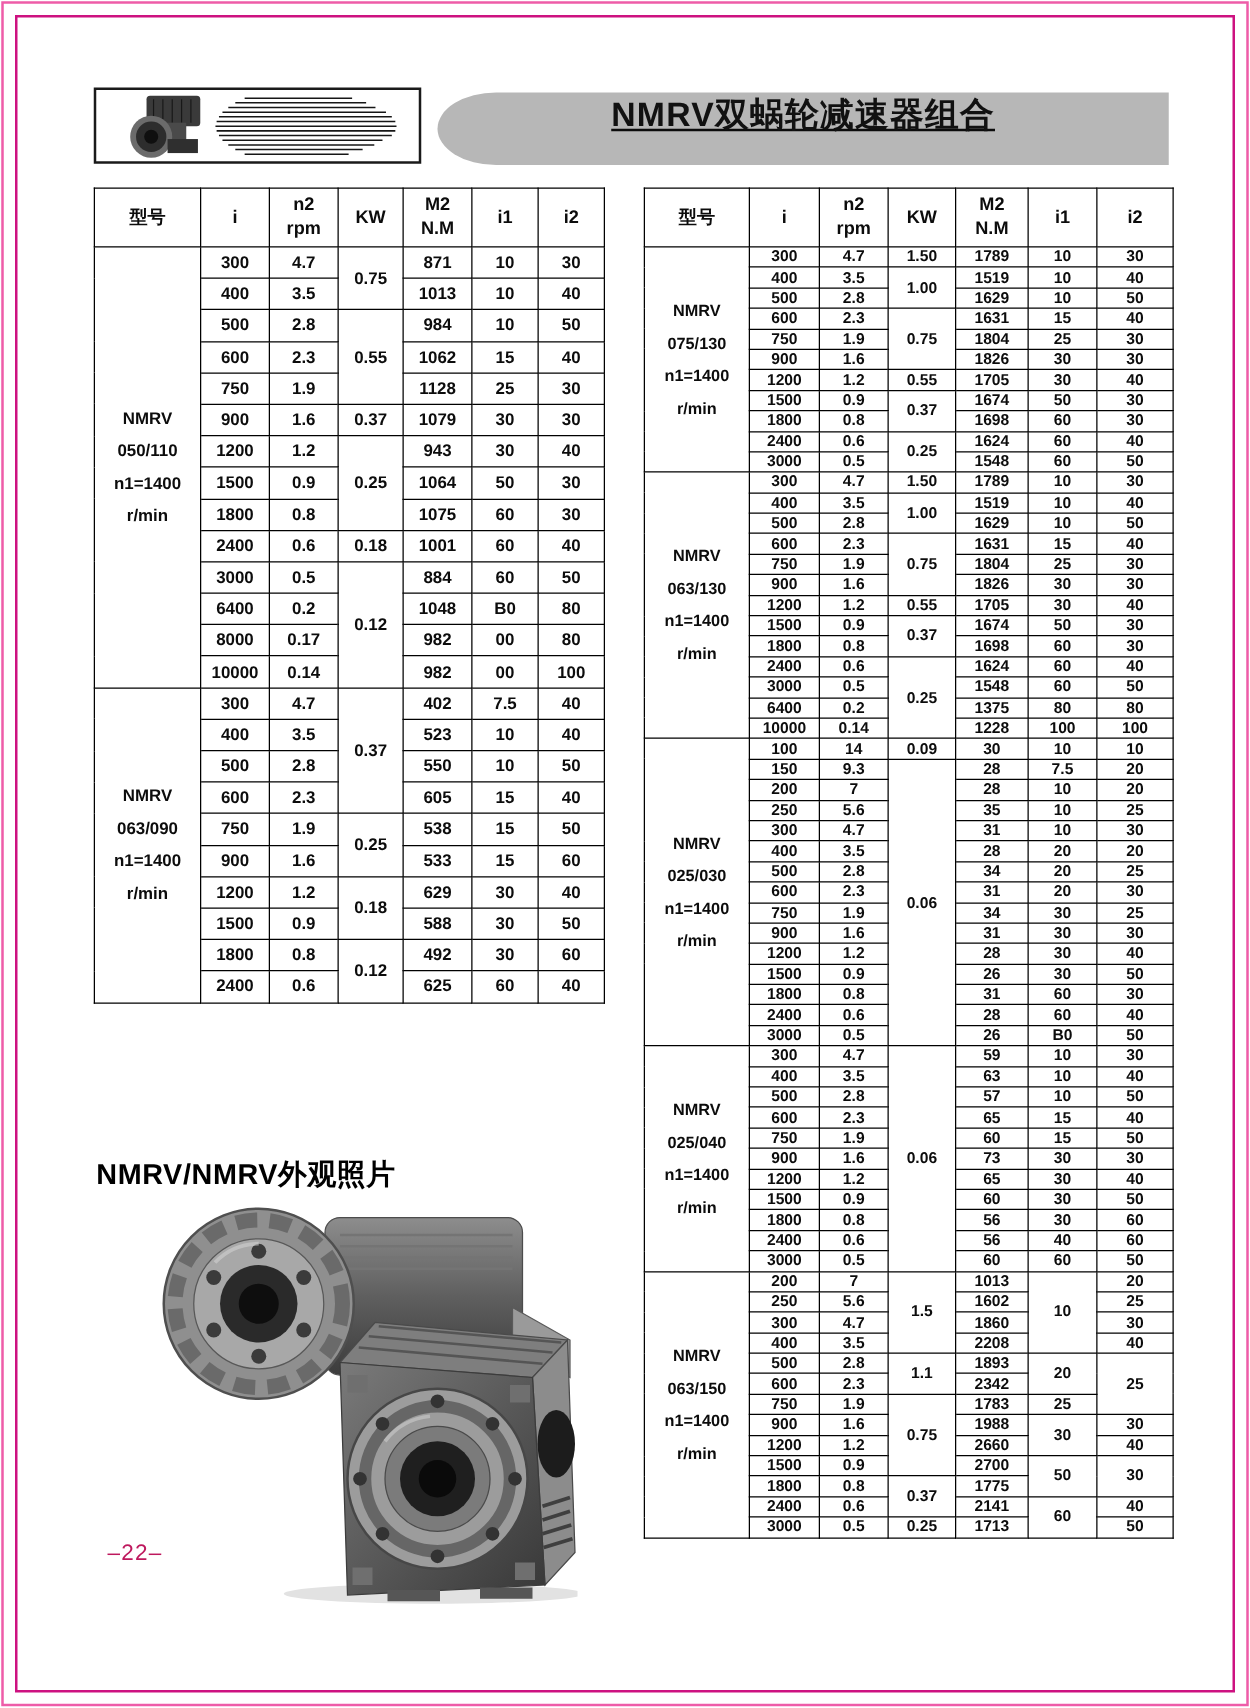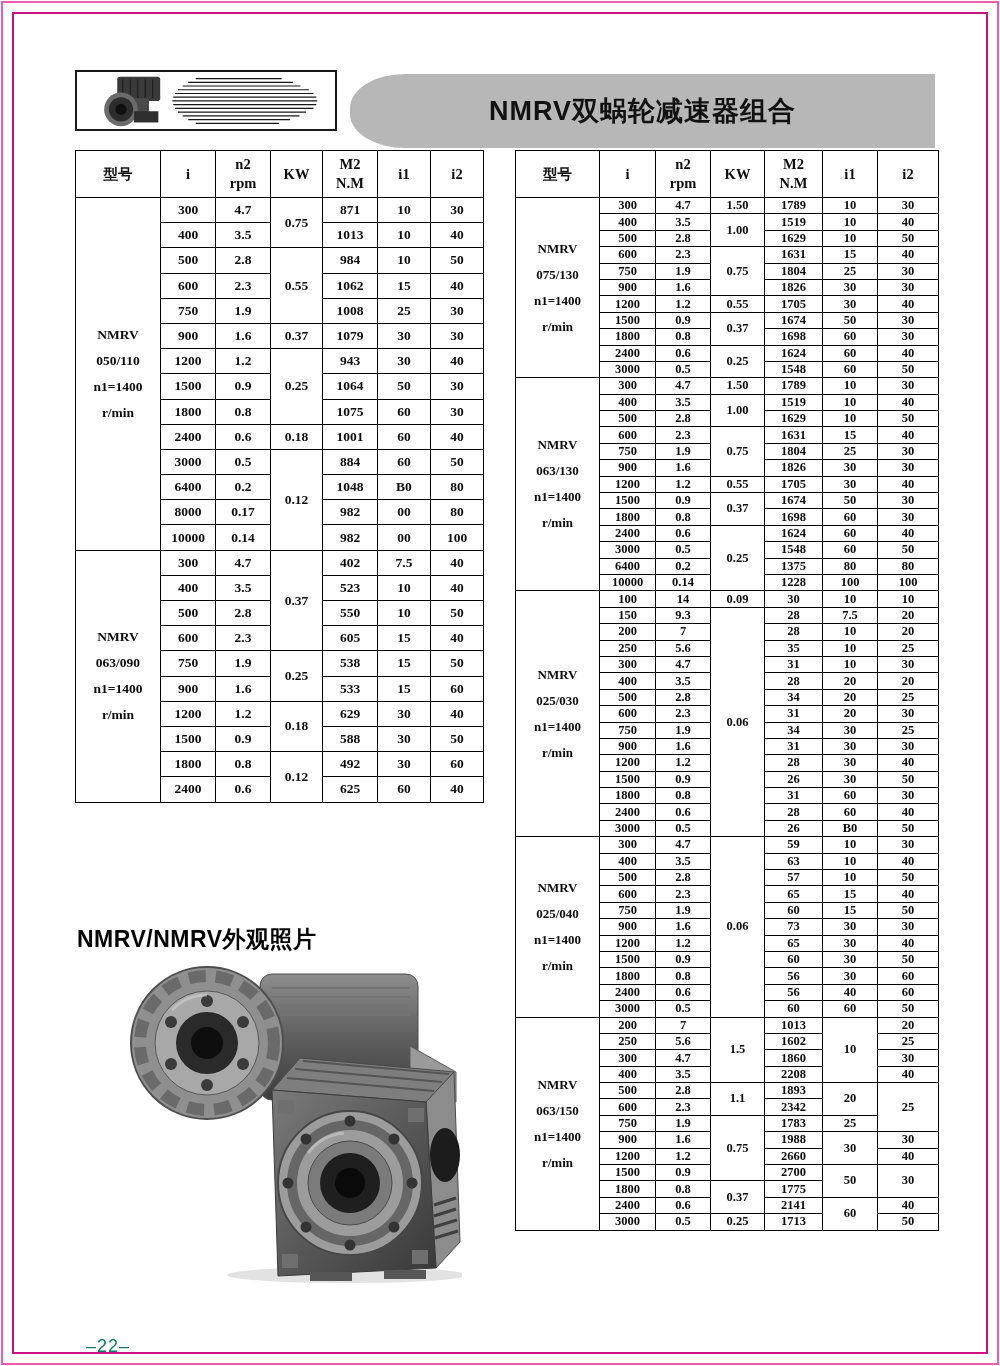--- a/index.html
+++ b/index.html
@@ -6,42 +6,42 @@
   body{
     width:1000px;height:1366px;position:relative;background:#ffffff;
     font-family:"Liberation Sans","DejaVu Sans",sans-serif;overflow:hidden;color:#0c0c0c;
   }
   .frame-outer{position:absolute;inset:1px;border:2px solid var(--frame_outer,#ee5ca8);pointer-events:none;}
   .frame-inner{position:absolute;inset:12px;border:2px solid var(--frame_inner,#cd1180);pointer-events:none;}
 
   .logo-box{position:absolute;left:75px;top:70px;width:262px;height:61px;border:2px solid #1a1a1a;background:#fff;box-sizing:border-box;}
   .logo-box svg{display:block;width:100%;height:100%;}
   .banner{
-    position:absolute;left:350px;top:74px;width:585px;height:74px;
+    position:absolute;left:350px;top:74px;width:585px;height:58px;
     background:var(--banner_bg,#b7b7b7);
     border-top-left-radius:55px 34px;border-bottom-left-radius:55px 34px;
-    display:flex;align-items:center;justify-content:center;
+    display:flex;align-items:flex-start;justify-content:center;text-decoration:underline;
   }
   .banner span{font-size:27px;font-weight:700;color:#111;letter-spacing:1px;white-space:nowrap;}
 
-  table.tbl{position:absolute;border-collapse:collapse;table-layout:fixed;background:#fff;font-family:Liberation Serif, serif;}
+  table.tbl{position:absolute;border-collapse:collapse;table-layout:fixed;background:#fff;}
   .tbl td,.tbl th{border:1.6px solid #000;text-align:center;vertical-align:middle;font-weight:700;padding:0;overflow:hidden;}
   .tbl th{font-size:14.5px;height:46px;line-height:19px;}
   .tbl-left{left:75px;top:150px;width:408px;}
   .tbl-right{left:515px;top:150px;width:423px;}
   .tbl-left td{height:24.2px;line-height:24px;font-size:13.5px;}
   .tbl-right td{height:15.4px;line-height:15px;font-size:12.5px;}
   .tbl td.model-cell{font-size:13.5px;}
   .model-cell div{line-height:26px;font-weight:700;}
   .tbl-right .model-cell div{font-size:13px;}
 
   .photo-title{position:absolute;left:77px;top:924px;font-size:23px;font-weight:700;color:#000;margin:0;letter-spacing:0.5px;}
   .photo{position:absolute;left:112px;top:950px;width:350px;height:335px;margin:0;}
   .photo svg{display:block;width:100%;height:100%;}
-  .page-number{position:absolute;left:86px;top:1336px;font-size:18px;color:#0f766e;letter-spacing:1px;text-align:right;}
+  .page-number{position:absolute;left:86px;top:1232px;font-size:18px;color:#be185d;letter-spacing:1px;text-align:right;}
 </style>
 </head>
 <body>
 
 <div class="frame-outer"></div>
 <div class="frame-inner"></div>
 
 <div class="logo-box">
   <svg viewBox="0 0 262 61">
     <g stroke="#161616" stroke-width="1.3">
@@ -132,21 +132,21 @@
       <tr>
         <td>600</td>
         <td>2.3</td>
         <td>1062</td>
         <td>15</td>
         <td>40</td>
       </tr>
       <tr>
         <td>750</td>
         <td>1.9</td>
-        <td>1008</td>
+        <td>1128</td>
         <td>25</td>
         <td>30</td>
       </tr>
       <tr>
         <td>900</td>
         <td>1.6</td>
         <td>0.37</td>
         <td>1079</td>
         <td>30</td>
         <td>30</td>

